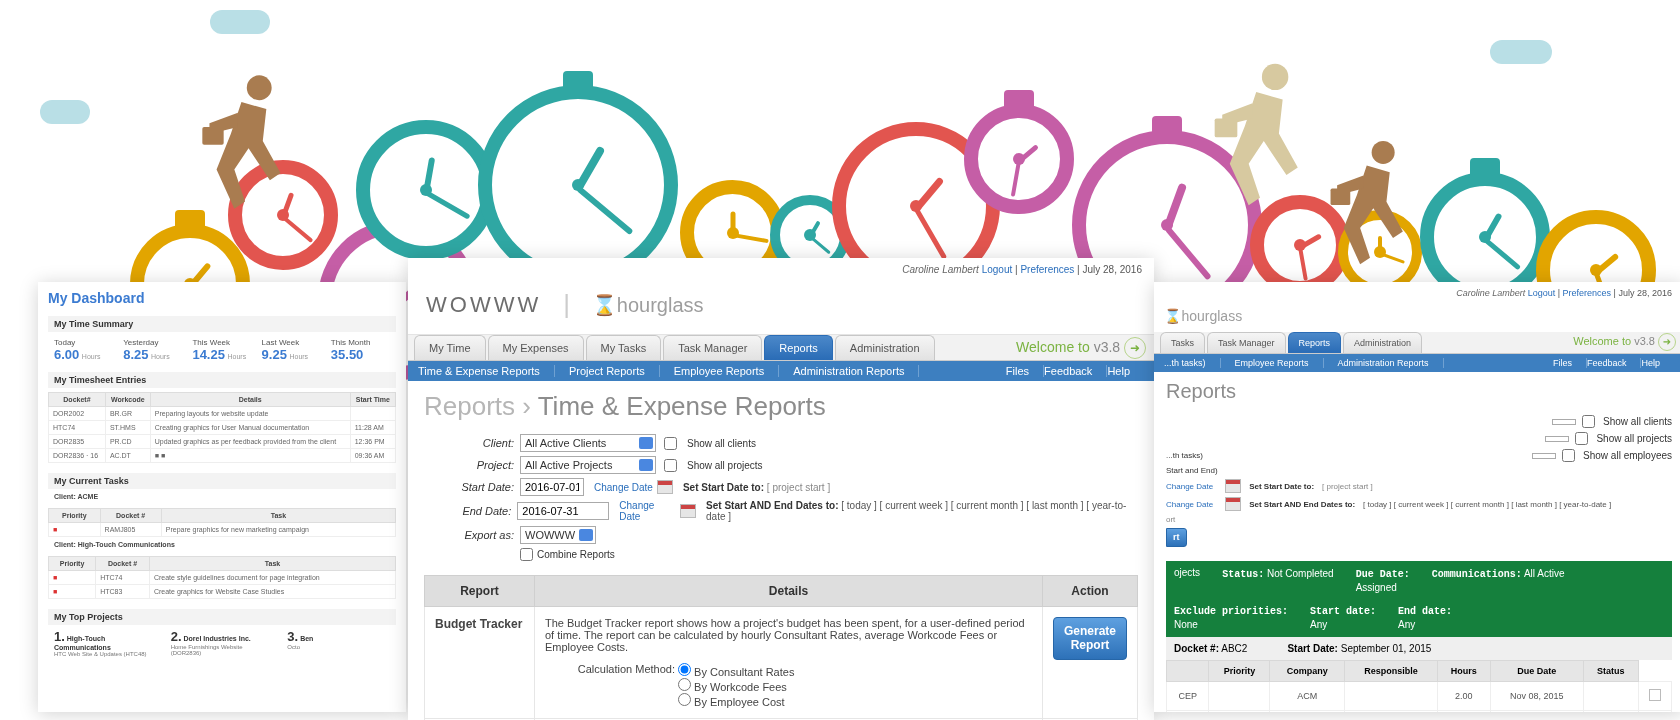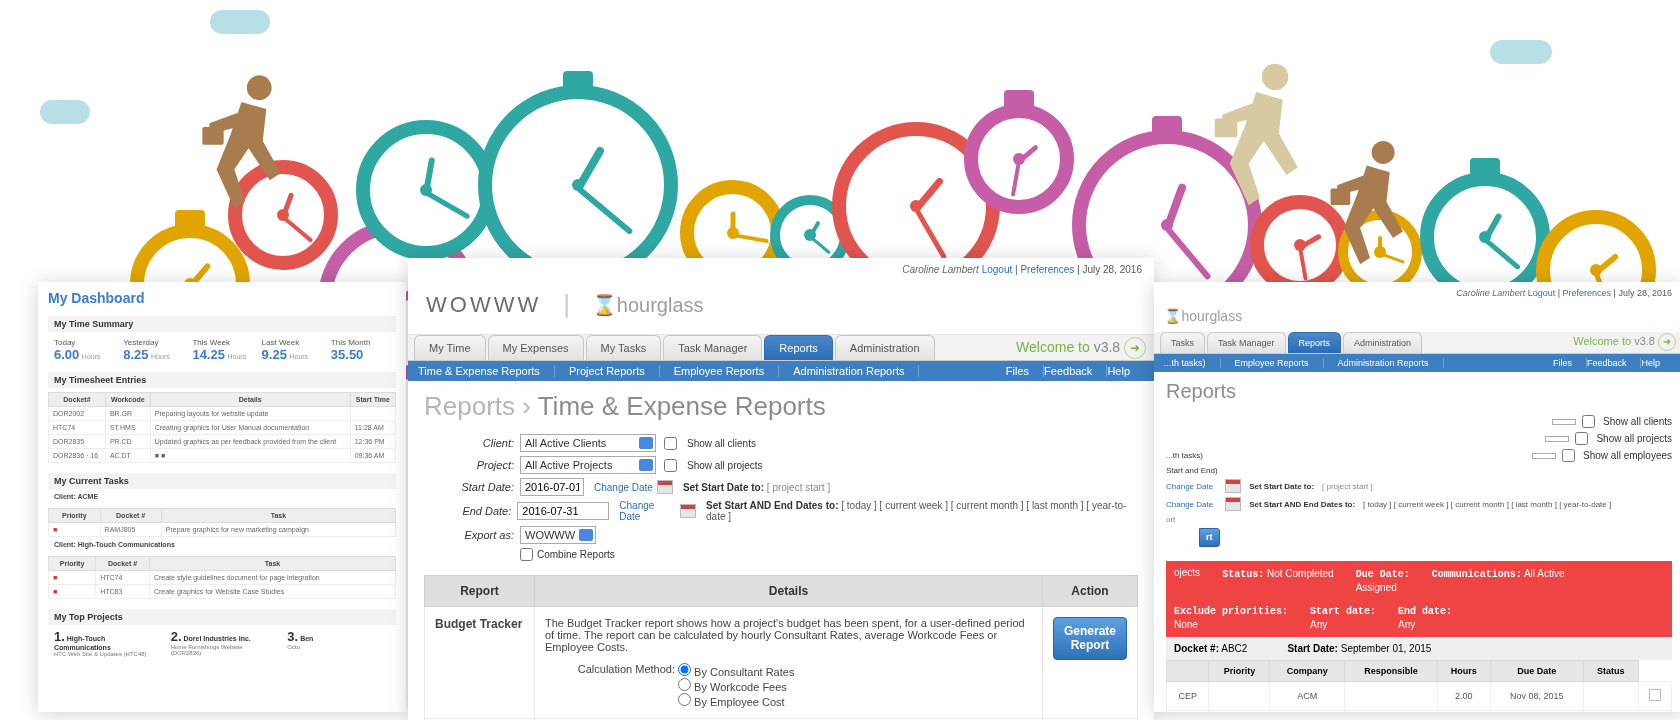--- a/index.html
+++ b/index.html
@@ -84,21 +84,21 @@
 .rpanel .topline { font-size:9px; }
 .rpanel .brand-h { font-size:14px; }
 .rpanel .tabbar { font-size:9px; }
 .rpanel .tab { padding:5px 10px; font-size:9px; }
 .rpanel .subbar { font-size:9px; }
 .rpanel .welcome { font-size:11px; top:1px; }
 .rpanel .welcome .circ { width:18px; height:18px; line-height:16px; font-size:10px;}
 .rpanel .content { padding:8px 12px; }
 .rpanel .crumb { font-size:20px; }
 .rpanel .filters .row { font-size:9px; }
-.rpanel .bluehdr { background:#ef4444; color:#fff; padding:6px 8px; font-size:10px; margin-top:14px; display:flex; flex-wrap:wrap; gap:10px 22px; }
+.rpanel .bluehdr { background:#15803d; color:#fff; padding:6px 8px; font-size:10px; margin-top:14px; display:flex; flex-wrap:wrap; gap:10px 22px; }
 .rpanel .bluehdr .grp { display:flex; flex-direction:column; line-height:1.3; }
 .rpanel .bluehdr .k { font-weight:bold;font-family:Liberation Mono, monospace; }
 .rpanel .docket { background:#efefef; padding:6px 8px; font-size:10px; display:flex; gap:40px; }
 .rpanel table.tlist { width:100%; border-collapse:collapse; font-size:9px; }
 .rpanel table.tlist th { background:#e6e6e6; padding:5px; border:1px solid #d8d8d8; text-align:center; }
 .rpanel table.tlist td { padding:7px 5px; border:1px solid #eee; text-align:center; color:#555; }
 .rpanel .chk { width:12px; height:12px; background:#fff; border:1px solid #bbb; display:inline-block; }
 
 </style>
 </head>
@@ -467,21 +467,21 @@
       <div class="row" style="font-size:8px; gap:8px;">
         <a class="linkish">Change Date</a>
           <span class="cal-ico"></span>
         <b>Set Start AND End Dates to:</b> 
           <span style="color:#555;">[ today ] [ current week ] [ current month ] [ last month ] [ year-to-date ]</span>
       </div>
       <div class="row" style="font-size:8px;">
           <span style="color:#888;">ort</span>
         </div>
       <div class="row">
-          <span class="genbtn" style="font-size:9px; padding:3px 6px; border-radius:0 3px 3px 0;margin-left:33px;">rt</span>
+          <span class="genbtn" style="font-size:9px; padding:3px 6px; border-radius:0 3px 3px 0;">rt</span>
         </div>
     </div>
     <div class="bluehdr">
       <span>ojects</span>
       <span class="grp">
           <span><span class="k">Status:</span> <span>Not Completed</span></span>
         </span>
       <span class="grp">
           <span><span class="k">Due Date:</span></span>
           <span>Assigned</span>

